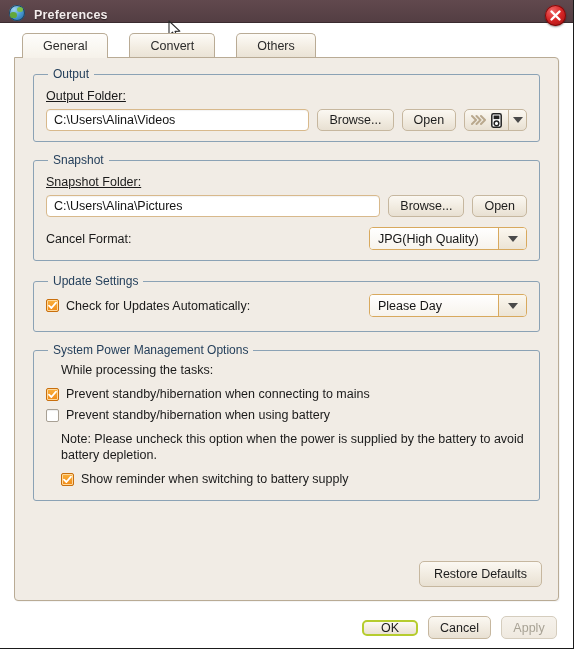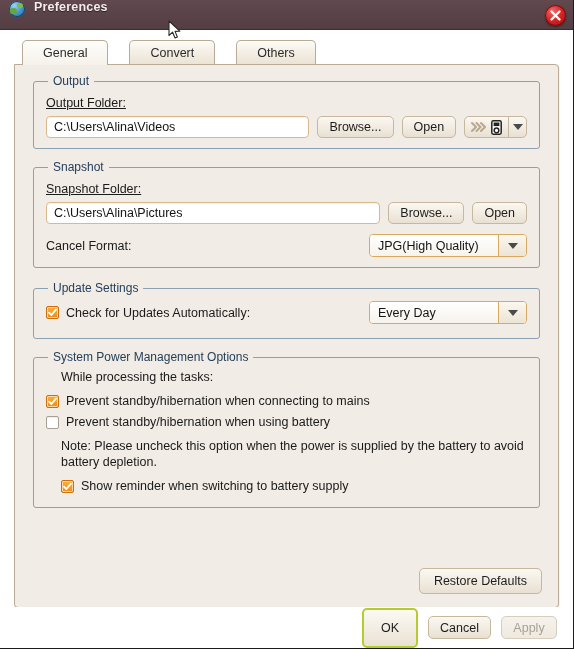--- a/index.html
+++ b/index.html
@@ -23,26 +23,26 @@
     box-sizing: border-box;
     background: #ffffff;
     border: 1px solid #1b1b1b;
     border-top: none;
     border-left: none;
   }
 
   
   .titlebar {
     position: relative;
-    height: 30px;
+    height: 23px;
     box-sizing: border-box;
     background: linear-gradient(to bottom, #61494e 0%, #5b4449 45%, #533e43 100%);
     border-bottom: 1px solid #3a2b2f;
     display: flex;
-    align-items: flex-start;
+    align-items: flex-end;
     padding-left: 8px;
   }
   .app-icon {
     width: 18px;
     height: 18px;
     position: relative;
     flex: 0 0 auto;
     margin-right: 8px;
   }
   .app-icon .globe {
@@ -305,21 +305,21 @@
     left: 0; right: 0; bottom: 0;
     height: 41px;
     background: #ffffff;
     display: flex;
     align-items: center;
     justify-content: flex-end;
     padding-right: 16px;
     gap: 10px;
   }
   .footer .btn { min-width: 56px; height: 23px; }
-  .footer .btn.default { height: 40px; }
+  .footer .btn.default { height: 16px; }
 </style>
 </head>
 <body>
 
 <div class="window">
 
   <div class="titlebar">
     <div class="app-icon">
       <div class="globe"></div>
       <div class="lm1"></div>
@@ -420,21 +420,21 @@
         <div class="row" style="justify-content:space-between;">
           <div class="row">
             <div class="checkbox on">
               <svg width="9" height="9" viewBox="0 0 9 9" aria-hidden="true">
                 <path d="M1 4.6 L3.4 7 L8 1.6" stroke="#ffffff" stroke-width="1.8" fill="none" stroke-linecap="round" stroke-linejoin="round"></path>
               </svg>
             </div>
             <span class="cb-label">Check for Updates Automatically:</span>
           </div>
           <div class="combo" style="width:158px;">
-            <div class="value">Every Day</div>
+            <div class="value">Please Day</div>
             <div class="arrowbox">
               <span class="caret"></span>
             </div>
           </div>
         </div>
       </div>
     </div>
 
     <div class="group" style="margin-top:18px;">
       <div class="group-title">System Power Management Options</div>

